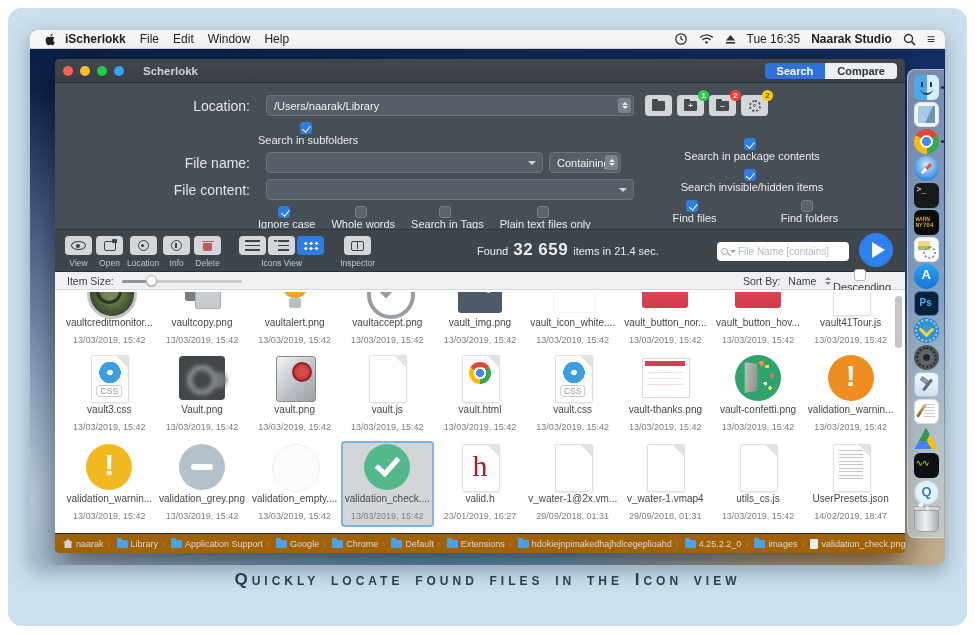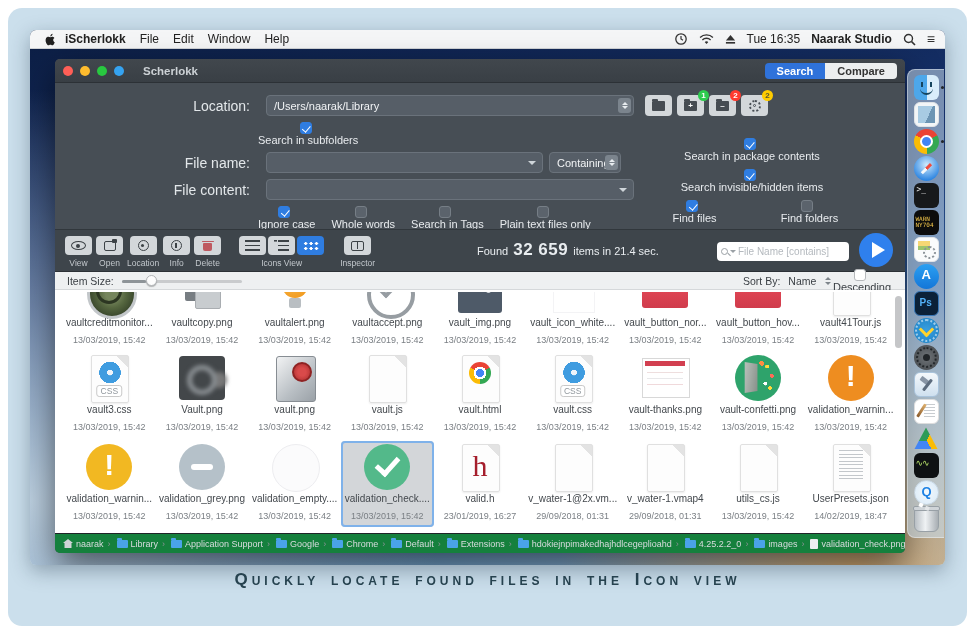--- a/index.html
+++ b/index.html
@@ -218,21 +218,21 @@
    radial-gradient(circle 2px at 70% 25%, #ffd93b 98%, transparent),
    radial-gradient(circle 2px at 80% 45%, #ff6b57 98%, transparent),
    radial-gradient(circle 2px at 66% 62%, #fff 98%, transparent),
    radial-gradient(circle 2.5px at 58% 18%, #ff8c42 98%, transparent),
    radial-gradient(circle 2px at 76% 72%, #ffd93b 98%, transparent),
    #2ea36b; }
 .ficon[data-icon="confetti"]::after { left:10px; top:9px; width:15px; height:29px; background:linear-gradient(100deg,#b8c0ba,#878f89); transform:perspective(60px) rotateY(32deg); }
 .scrollthumb { position:absolute; right:3px; top:6px; width:7px; height:52px; background:#c5c6c8; border-radius:4px; }
 
 
-.crumbs { height:20px; background:#15803d; border-top:1px solid #1f2428; flex:none; display:flex; align-items:center; padding:0 8px; gap:4px; overflow:hidden; }
+.crumbs { height:20px; background:#a16207; border-top:1px solid #1f2428; flex:none; display:flex; align-items:center; padding:0 8px; gap:4px; overflow:hidden; }
 .crumb { display:flex; align-items:center; gap:3px; font-size:9px; color:#d8dbde; white-space:nowrap; }
 .crumb:not(:first-child)::before { content:"›"; color:#8b9197; margin-right:3px; }
 .bico { position:relative; flex:none; }
 .bico.folder { width:11px; height:8px; background:#4aa3e8; border-radius:1px; }
 .bico.folder::before { content:""; position:absolute; top:-2px; left:0; width:5px; height:2px; background:#4aa3e8; border-radius:1px 1px 0 0; }
 .bico.home { width:10px; height:9px; background:#cfd3d6; clip-path:polygon(50% 0,100% 45%,85% 45%,85% 100%,15% 100%,15% 45%,0 45%); }
 .bico.file { width:8px; height:10px; background:#eceef0; border-radius:1px; }
 
 
 .caption { position:absolute; left:0; right:0; top:562px; text-align:center; font-variant:small-caps; font-weight:700; font-size:17px; letter-spacing:4px; word-spacing:3px; color:#26424f; }

